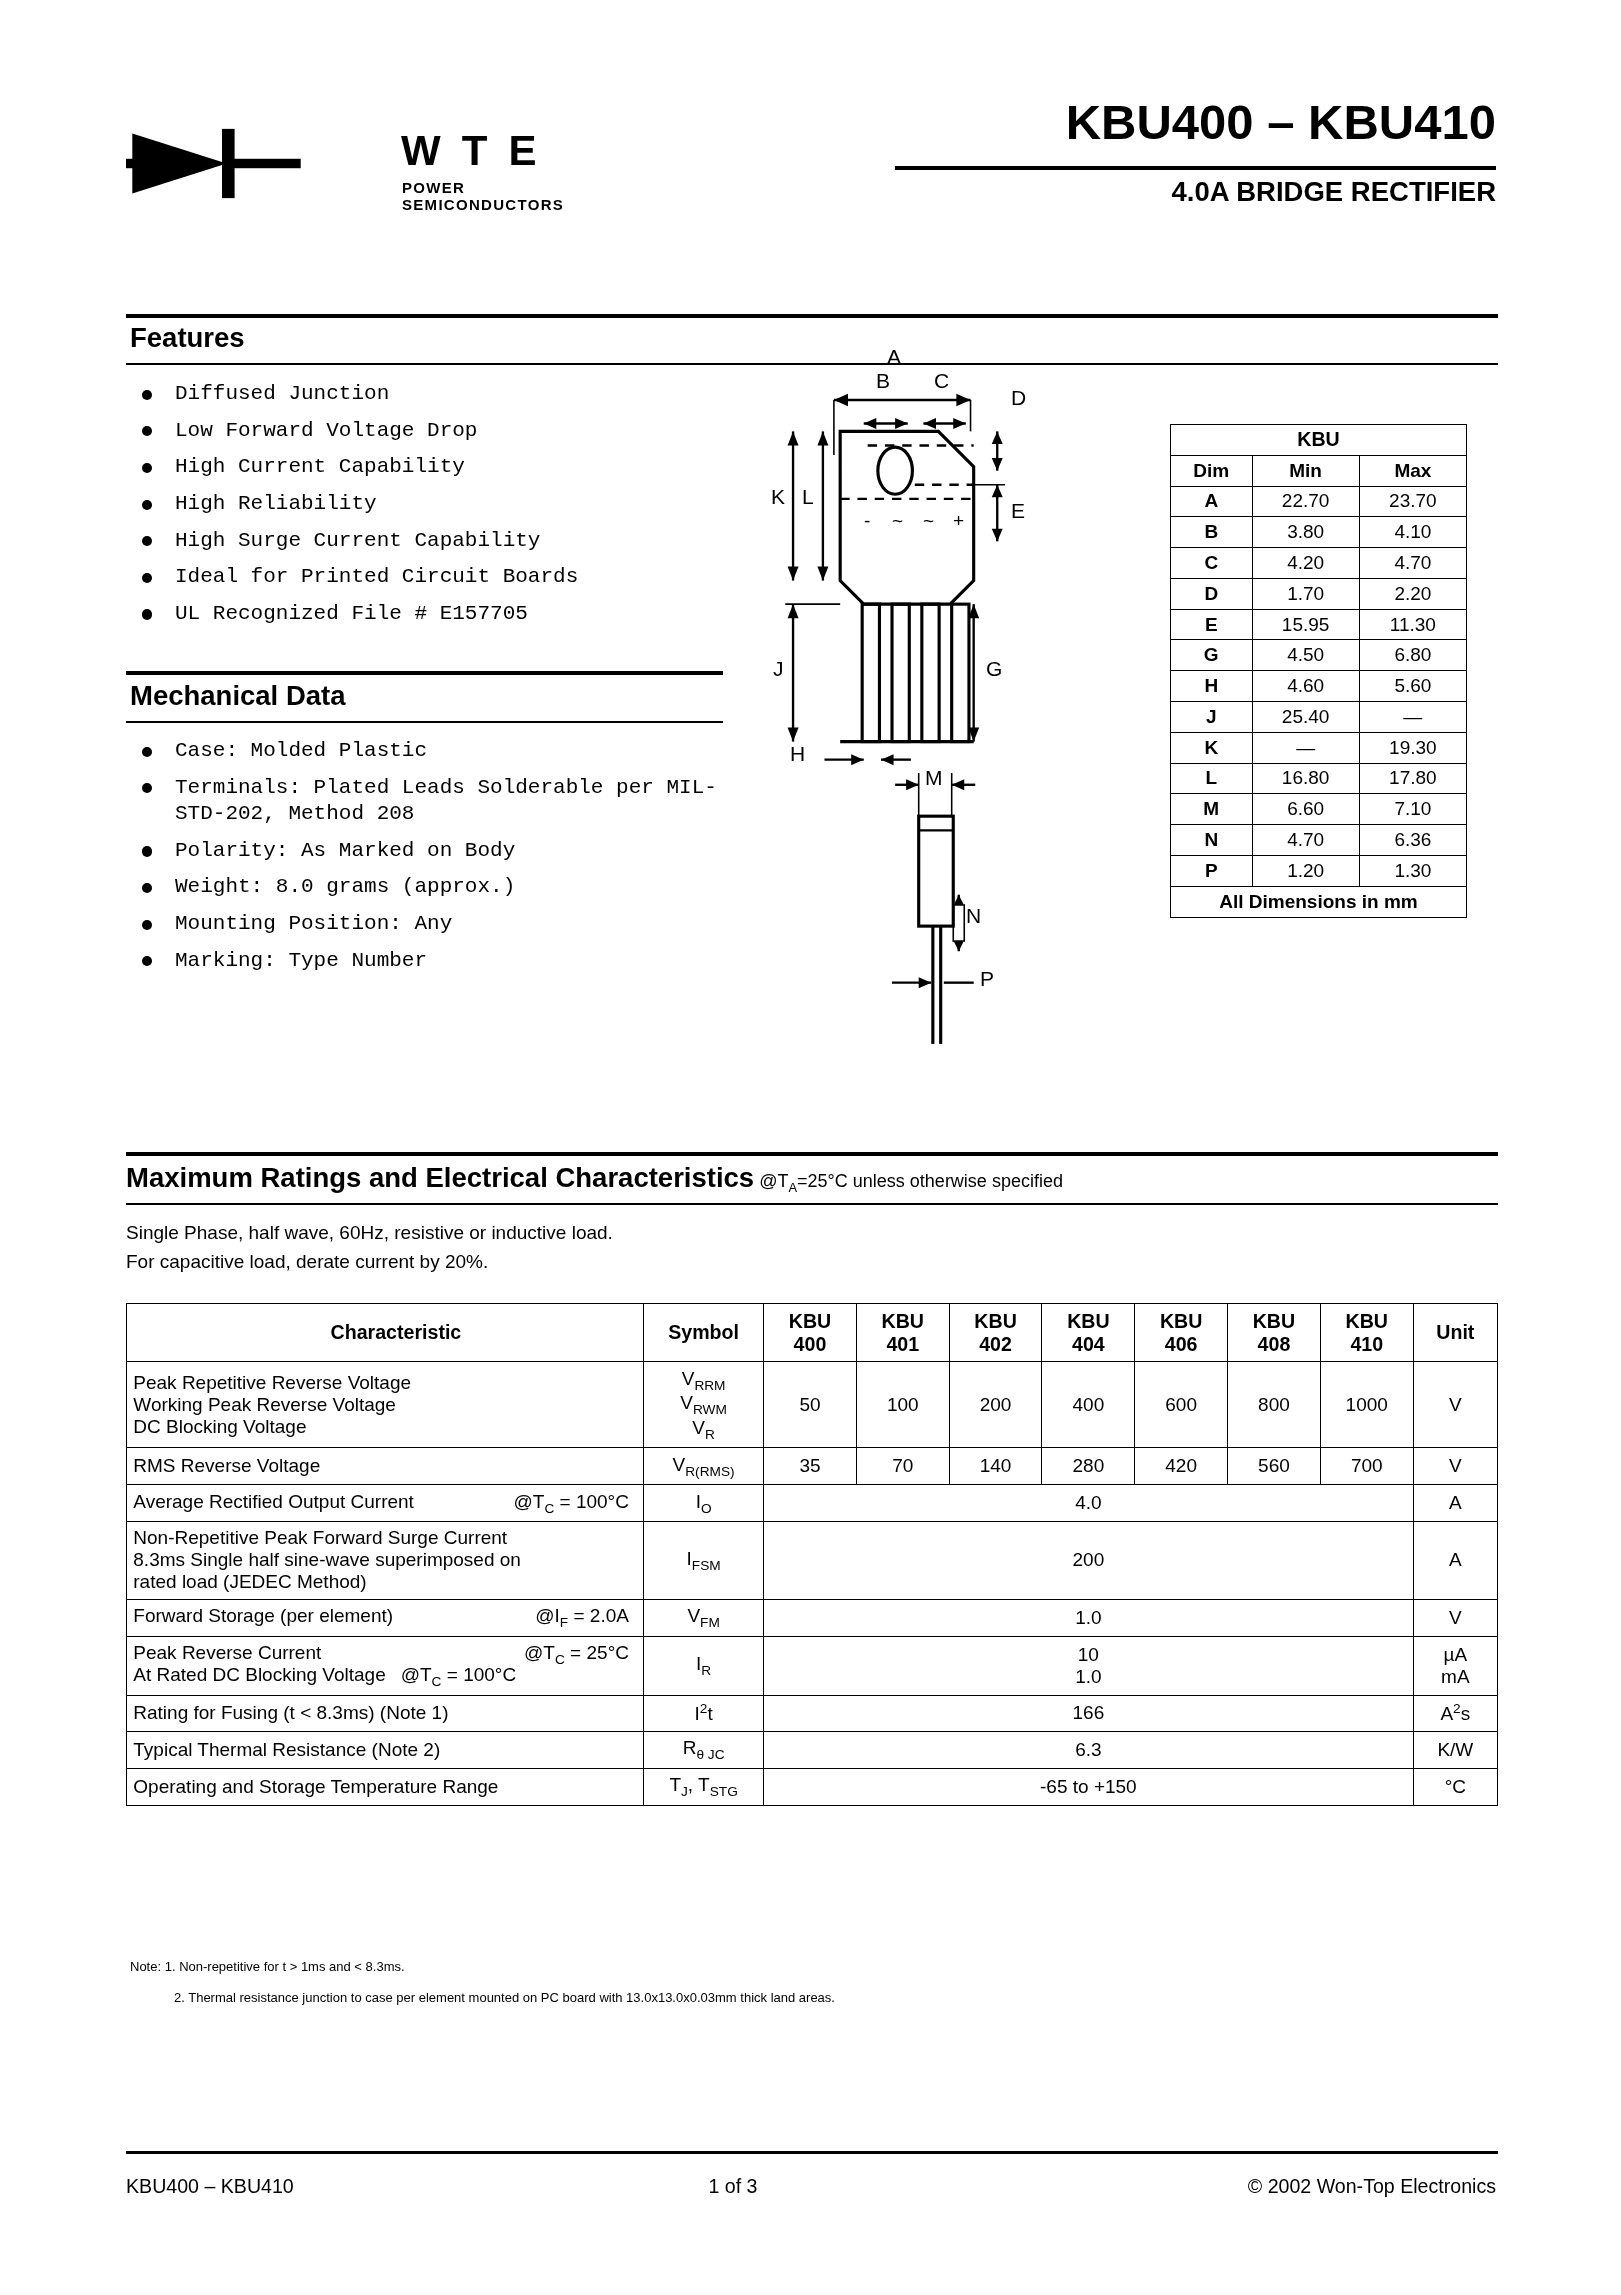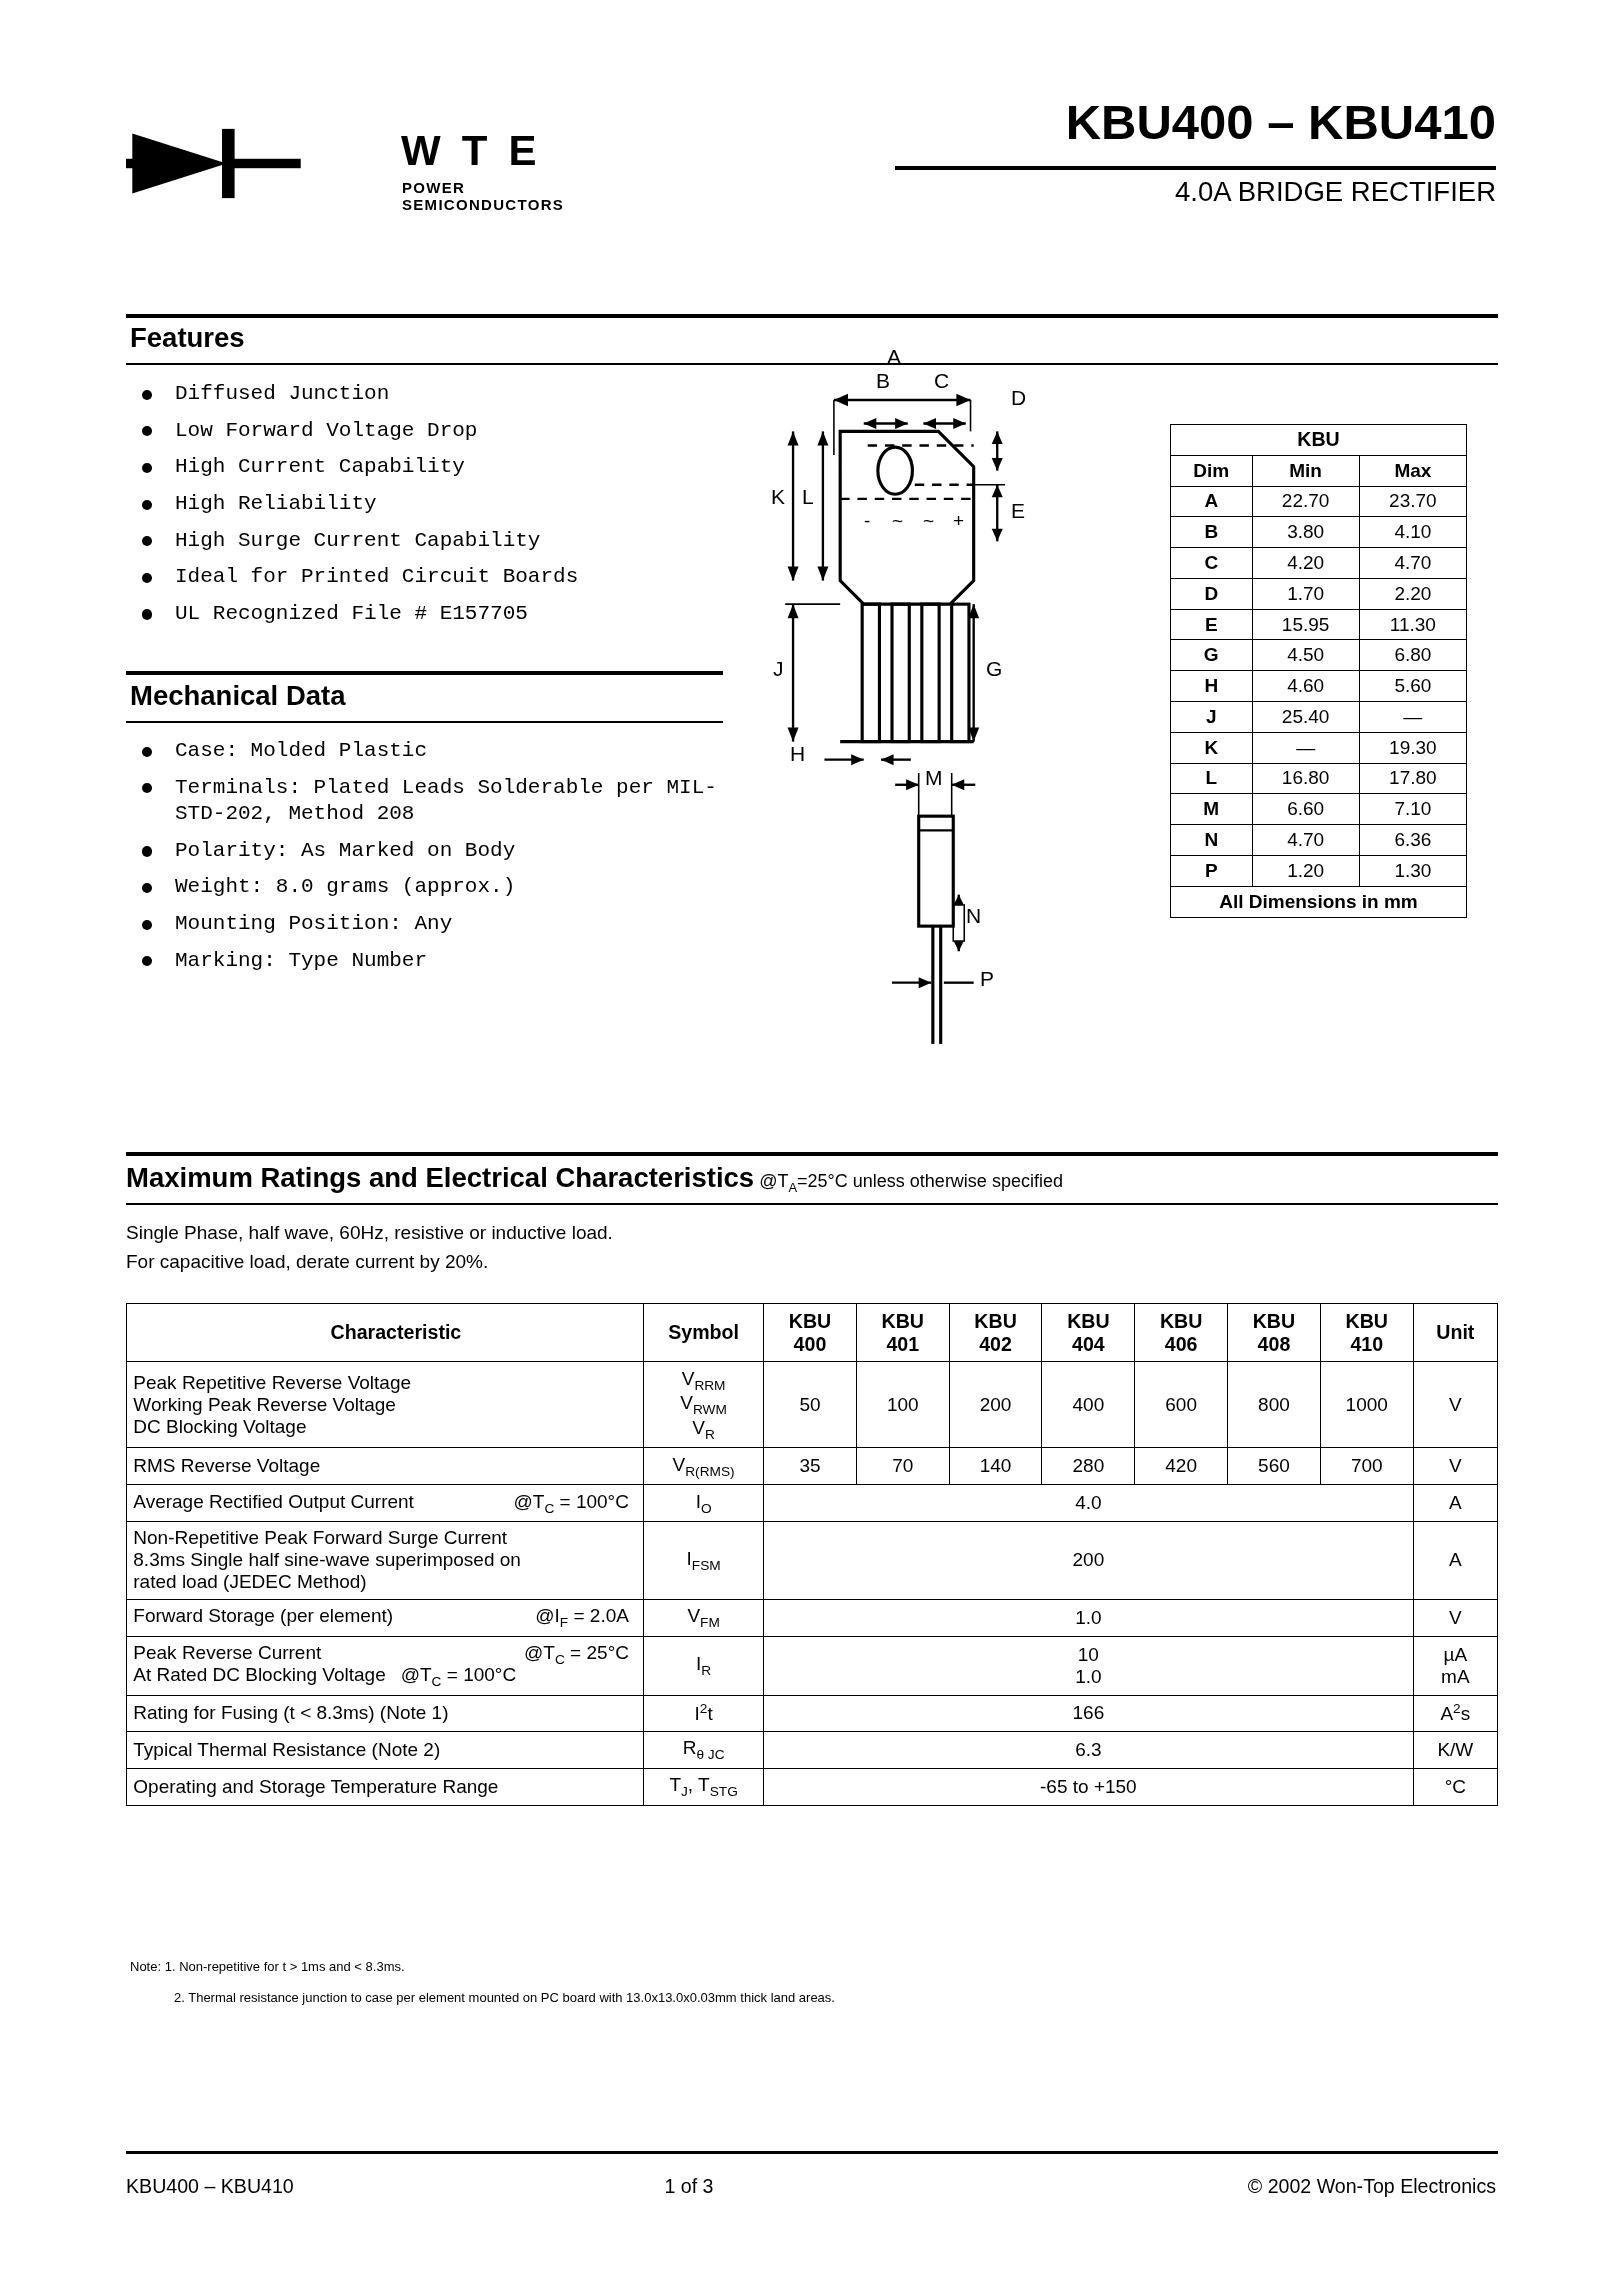--- a/index.html
+++ b/index.html
@@ -75,21 +75,21 @@
     top: 72px;
     width: 601px;
     height: 3.9px;
     background: #000;
   }
   .title-sub {
     position: absolute;
     right: 0px;
     top: 82px;
     font-size: 27.5px;
-    font-weight: normal;
+    font-weight: bold;
     text-align: right;
   }
 
   
   .hr-thick {
     position: absolute;
     background: #000;
     height: 3.9px;
   }
   .hr-thin {
@@ -217,21 +217,21 @@
     width: 1372px;
     height: 3.1px;
     background: #000;
   }
   .footer {
     position: absolute;
     top: 2175px;
     font-size: 19.6px;
   }
   .footer.left { left: 126px; }
-  .footer.center { left: 0; width: 1378px; text-align: center; }
+  .footer.center { left: 0; width: 1378px; text-align: center; padding-left: 44px; }
   .footer.right { right: 126px; }
 </style>
 </head>
 <body>
 
 <div class="page">
 
   <div class="header">
     <div class="logo-block">
       <svg class="logo-arrow" viewBox="0 0 230 100">

